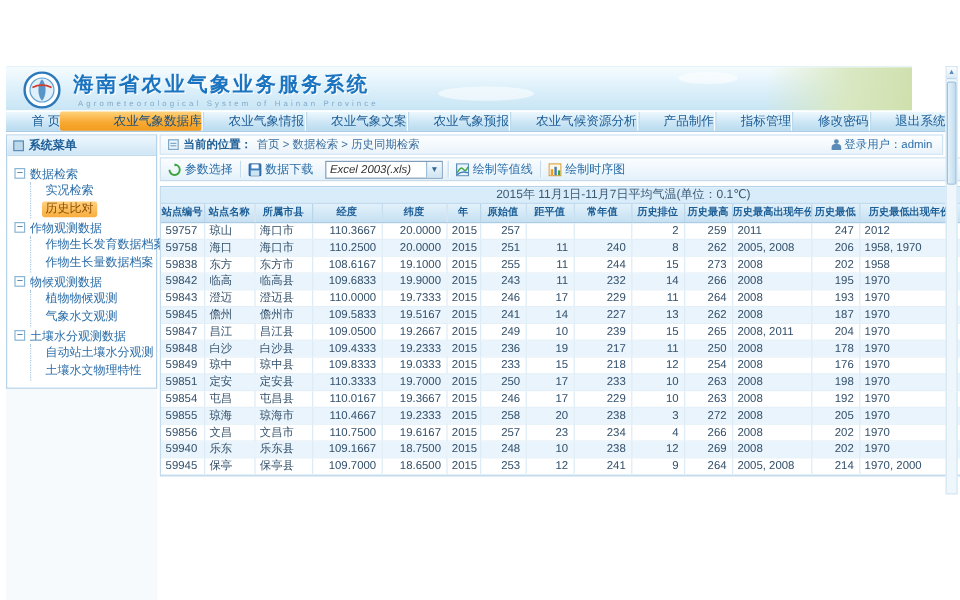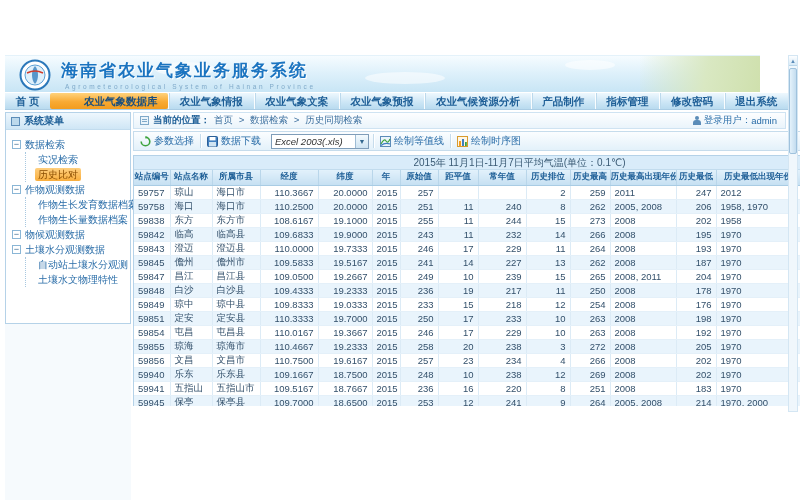--- a/index.html
+++ b/index.html
@@ -23,36 +23,36 @@
                   text-shadow:1px 1px 0 #ffffff; }
   .banner-sub { font-size:6.5px; color:#7fa9c9; letter-spacing:2.6px; margin-top:1px; margin-left:4px;}
   .banner-slogan { position:absolute; right:88px; top:5px; text-align:right;
                    font-size:10px; color:#8fc3e2; letter-spacing:3px; line-height:13px;
                    text-shadow:1px 1px 0 rgba(255,255,255,.7); }
 
   
   .nav { position:absolute; left:5px; top:92px; width:783px; height:18px; display:flex;
          background:linear-gradient(180deg,#eef8fe 0%,#cbe5f5 60%,#b9dbef 100%);
          border-top:1px solid #ffffff; border-bottom:1px solid #a9cce4; }
-  .nav-item { flex:1 1 auto; text-align:center; font-size:10.5px; font-weight:bold;
+  .nav-item { flex:1 1 auto; text-align:right; font-size:10.5px; font-weight:normal;
               color:#1d5e96; line-height:16px; cursor:pointer; white-space:nowrap;
               border-left:1px solid rgba(255,255,255,.9); box-shadow:inset 1px 0 0 #bcd9ec; }
   .nav-item:first-child { border-left:none; box-shadow:none; }
   .nav-item.active { background:linear-gradient(180deg,#ffd27c 0%,#f8aa33 55%,#f29c1e 100%);
                      color:#1b4f7d; border-radius:2px; border-left:none; box-shadow:none;padding-left:23px; }
 
   
   .crumbbar { position:absolute; left:133px; top:112px; width:653px; height:17px;
               background:linear-gradient(180deg,#fdfeff 0%,#eaf4fb 100%);
               border:1px solid #cfe3f2; display:flex; align-items:center; font-size:9.5px; }
   .crumb-icon { width:9px; height:9px; border:1px solid #7fa9c9; background:#eaf4fb;
                 margin:0 4px 0 6px; position:relative; }
   .crumb-icon:before { content:""; position:absolute; left:1px; top:2px; width:5px; height:1px; background:#7fa9c9; box-shadow:0 2px 0 #7fa9c9; }
   .crumb-prefix { color:#1d5e96; font-weight:bold; }
-  .crumb-path { color:#3c6f9e; margin-left:4px;font-family:Liberation Mono, monospace; }
+  .crumb-path { color:#3c6f9e; margin-left:4px; }
   .crumb-user { margin-left:auto; margin-right:8px; color:#2a6da8; display:flex; align-items:center; }
   .user-icon { width:8px; height:9px; margin-right:3px; position:relative; }
   .user-icon:before { content:""; position:absolute; left:2px; top:0; width:4px; height:4px; border-radius:50%; background:#5b8cb8; }
   .user-icon:after { content:""; position:absolute; left:0; top:4px; width:8px; height:5px; border-radius:3px 3px 0 0; background:#5b8cb8; }
 
   
   .side-col { position:absolute; left:5px; top:112px; width:126px; height:388px; background:#f6fafd; }
   .sidebar { position:absolute; left:5px; top:112px; width:126px; height:212px;
              background:#ffffff; border:1px solid #b5d2e8; }
   .side-head { height:17px; background:linear-gradient(180deg,#eef7fd 0%,#cfe6f5 100%);
@@ -170,20 +170,24 @@
           <span class="expander">−</span>
           <span>作物观测数据</span>
         </div>
         <div class="tree-children">
           <div class="tree-leaf"><span class="leaf-label">作物生长发育数据档案</span></div>
           <div class="tree-leaf"><span class="leaf-label">作物生长量数据档案</span></div>
         </div>
         <div class="tree-group">
           <span class="expander">−</span>
           <span>物候观测数据</span>
+        </div>
+        <div class="tree-children">
+          <div class="tree-leaf"><span class="leaf-label">植物物候观测</span></div>
+          <div class="tree-leaf"><span class="leaf-label">气象水文观测</span></div>
         </div>
         <div class="tree-group">
           <span class="expander">−</span>
           <span>土壤水分观测数据</span>
         </div>
         <div class="tree-children">
           <div class="tree-leaf"><span class="leaf-label">自动站土壤水分观测</span></div>
           <div class="tree-leaf"><span class="leaf-label">土壤水文物理特性</span></div>
         </div>
       </div>
@@ -488,36 +492,20 @@
               <td class="ar">248</td>
               <td class="ar">10</td>
               <td class="ar">238</td>
               <td class="ar">12</td>
               <td class="ar">269</td>
               <td class="al">2008</td>
               <td class="ar">202</td>
               <td class="al">1970</td>
             </tr>
             <tr>
-              <td class="al">59941</td>
-              <td class="al">五指山</td>
-              <td class="al">五指山市</td>
-              <td class="ar">109.5167</td>
-              <td class="ar">18.7667</td>
-              <td class="ar">2015</td>
-              <td class="ar">236</td>
-              <td class="ar">16</td>
-              <td class="ar">220</td>
-              <td class="ar">8</td>
-              <td class="ar">251</td>
-              <td class="al">2008</td>
-              <td class="ar">183</td>
-              <td class="al">1970</td>
-            </tr>
-            <tr>
               <td class="al">59945</td>
               <td class="al">保亭</td>
               <td class="al">保亭县</td>
               <td class="ar">109.7000</td>
               <td class="ar">18.6500</td>
               <td class="ar">2015</td>
               <td class="ar">253</td>
               <td class="ar">12</td>
               <td class="ar">241</td>
               <td class="ar">9</td>

